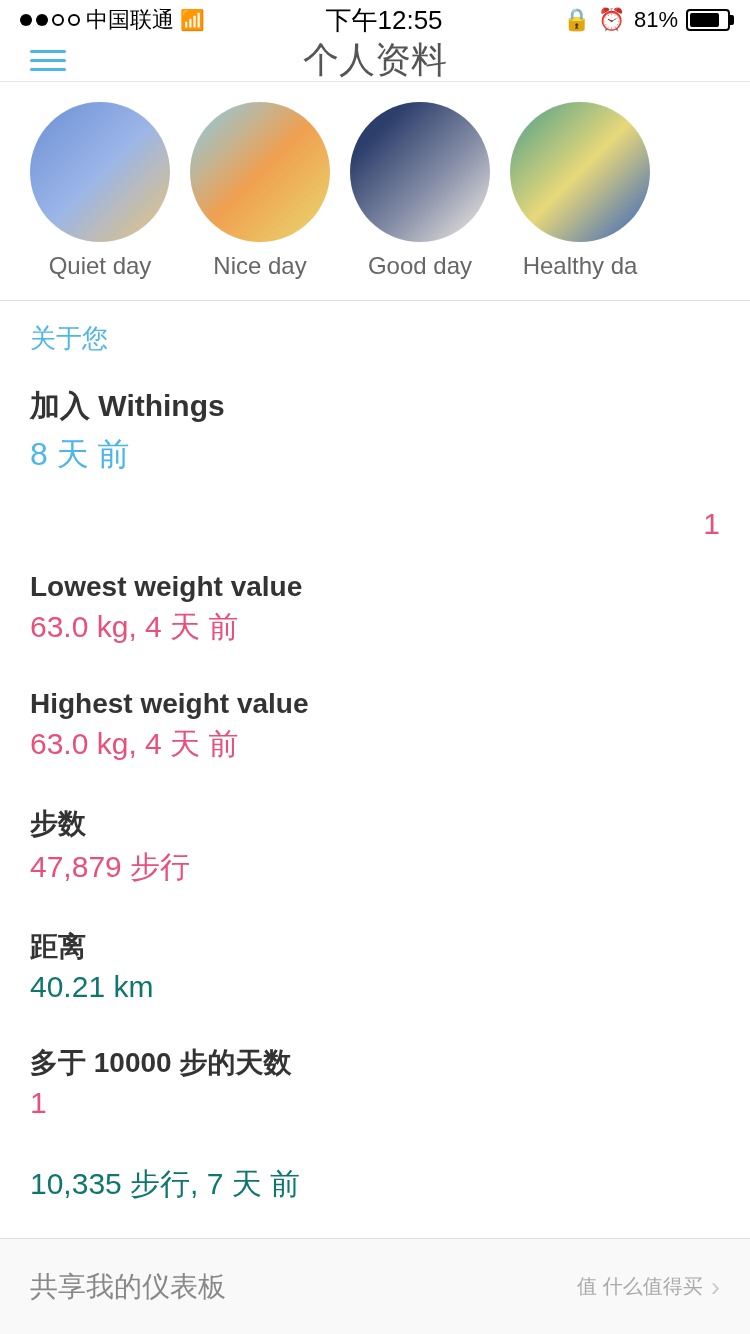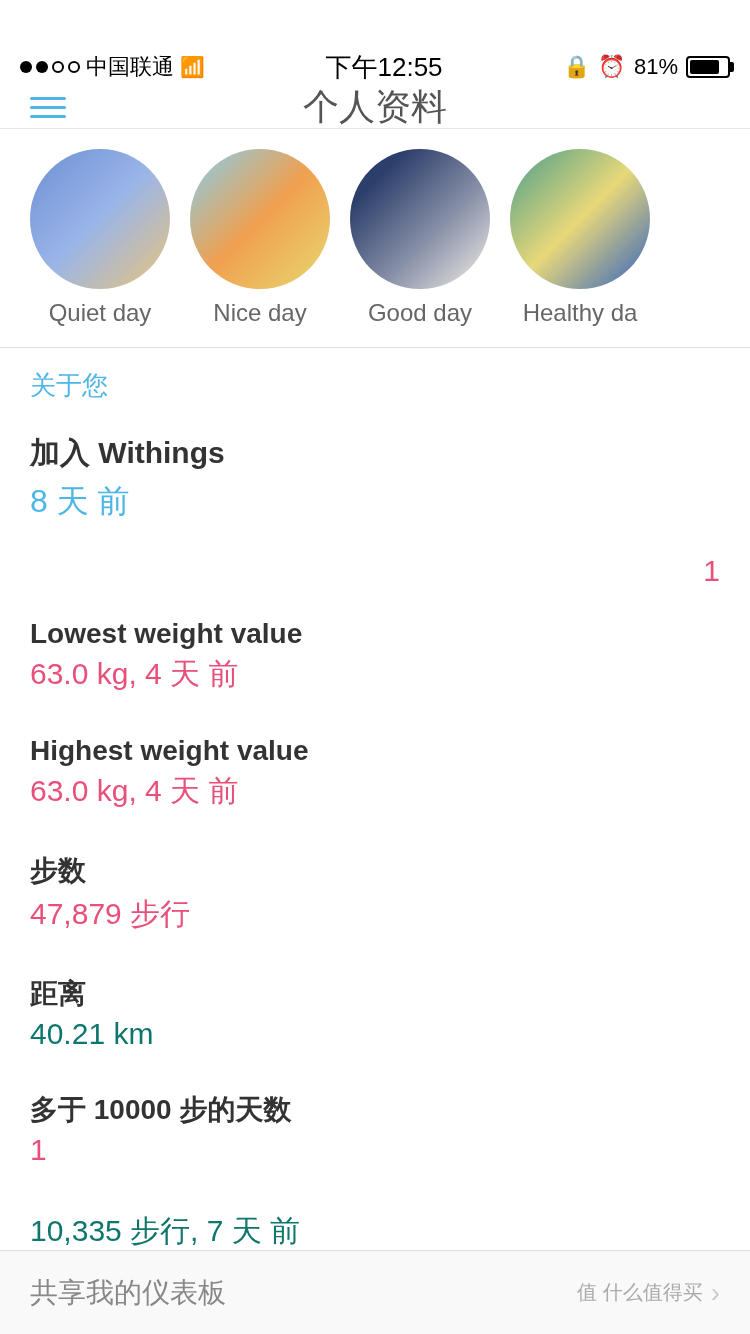--- a/index.html
+++ b/index.html
@@ -14,21 +14,20 @@
     }
 
     
     .status-bar {
       display: flex;
       align-items: center;
       justify-content: space-between;
       height: 40px;
       padding: 8px 20px;
       background: #fff;
-      margin-top: 47px;
     }
     .status-left {
       display: flex;
       align-items: center;
       gap: 6px;
       font-size: 22px;
       color: #000;
     }
     .signal-dots {
       display: flex; gap: 4px;
@@ -175,21 +174,21 @@
     .weight-count-val {
       font-size: 30px;
       color: #e8507a;
     }
 
     
     .bottom-bar {
       position: fixed;
       bottom: 0;
       width: 750px;
-      height: 84px;
+      height: 96px;
       border-top: 1px solid #e0e0e0;
       display: flex;
       align-items: center;
       justify-content: space-between;
       padding: 0 30px;
       background: #f9f9f9;
     }
     .bottom-bar-left {
       font-size: 28px;
       color: #888;

